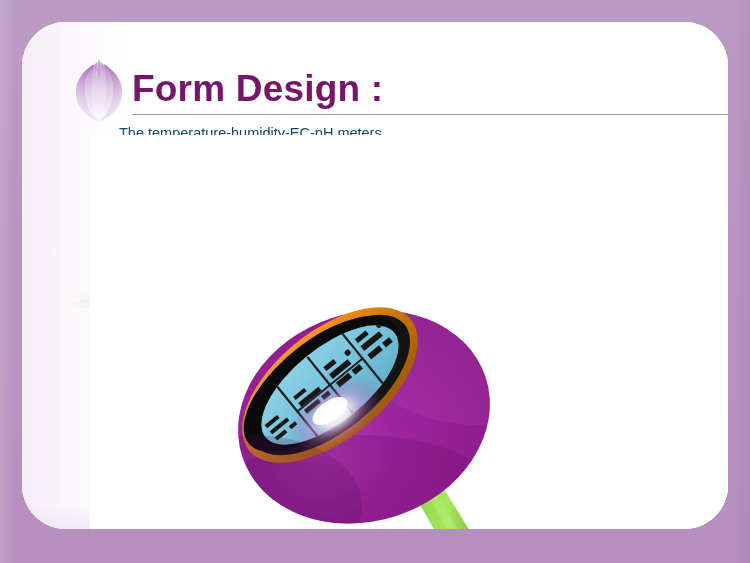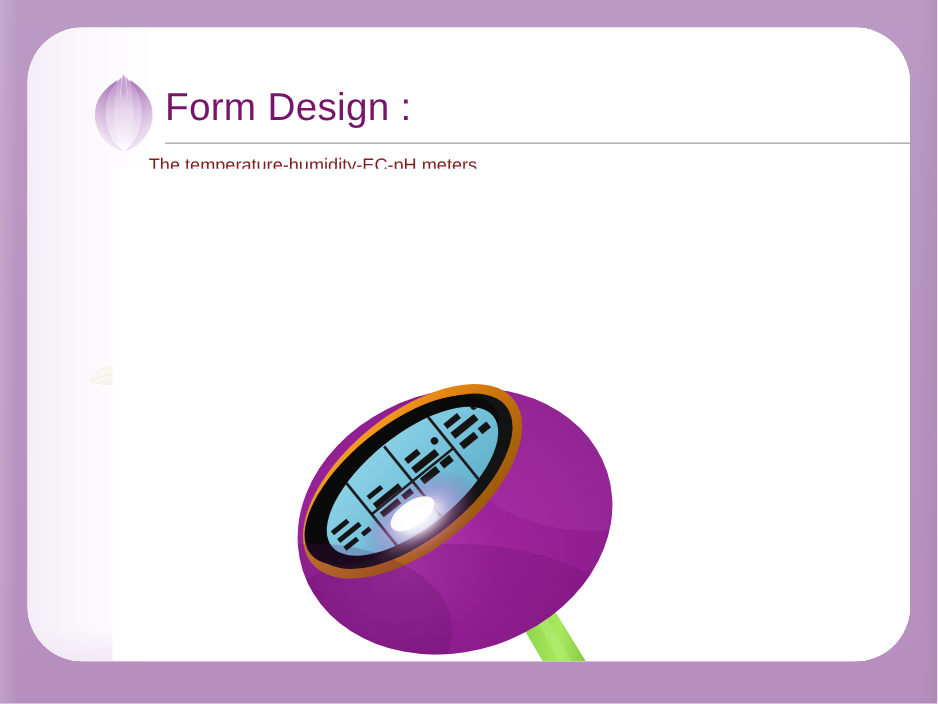--- a/index.html
+++ b/index.html
@@ -79,43 +79,43 @@
     width: 38px;
     height: 22px;
     opacity: 0.55;
   }
 
   
   .title {
     position: absolute;
     left: 110px;
     top: 47px;
-    font-size: 31px;
-    font-weight: 400;
+    font-size: 37px;
+    font-weight: 700;
     color: #77156b;
     letter-spacing: 0.2px;
     white-space: nowrap;
     line-height: 1.1;
   }
   .title-rule {
     position: absolute;
     left: 110px;
     top: 92px;
     width: 600px;
     height: 1px;
     background: #9c9c9c;
   }
 
   
   .subtitle {
     position: absolute;
     left: 97px;
     top: 103px;
     font-size: 14.5px;
-    color: #7f1d1d;
+    color: #0c4a6e;
     white-space: nowrap;
   }
 
   
   .figure {
     position: absolute;
     left: 68px;
     top: 113px;
     width: 638px;
     height: 394px;

